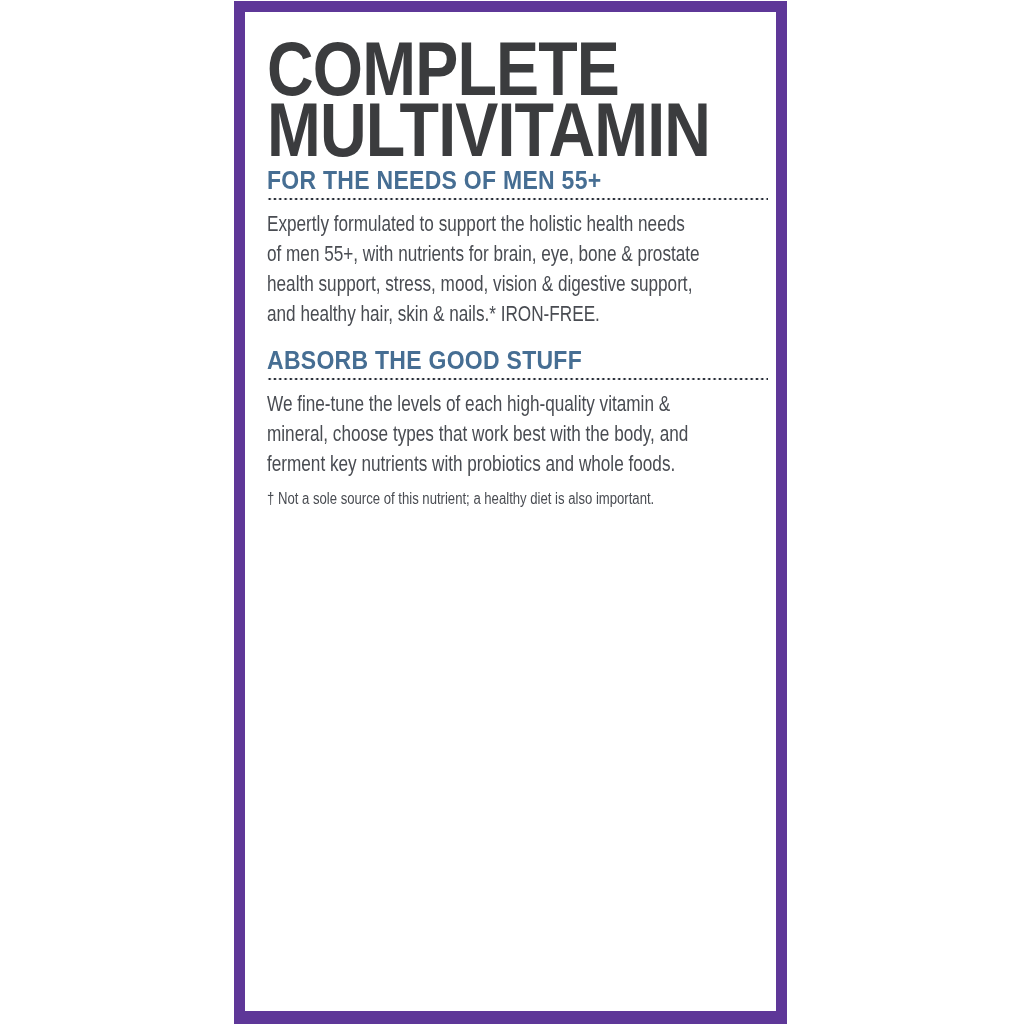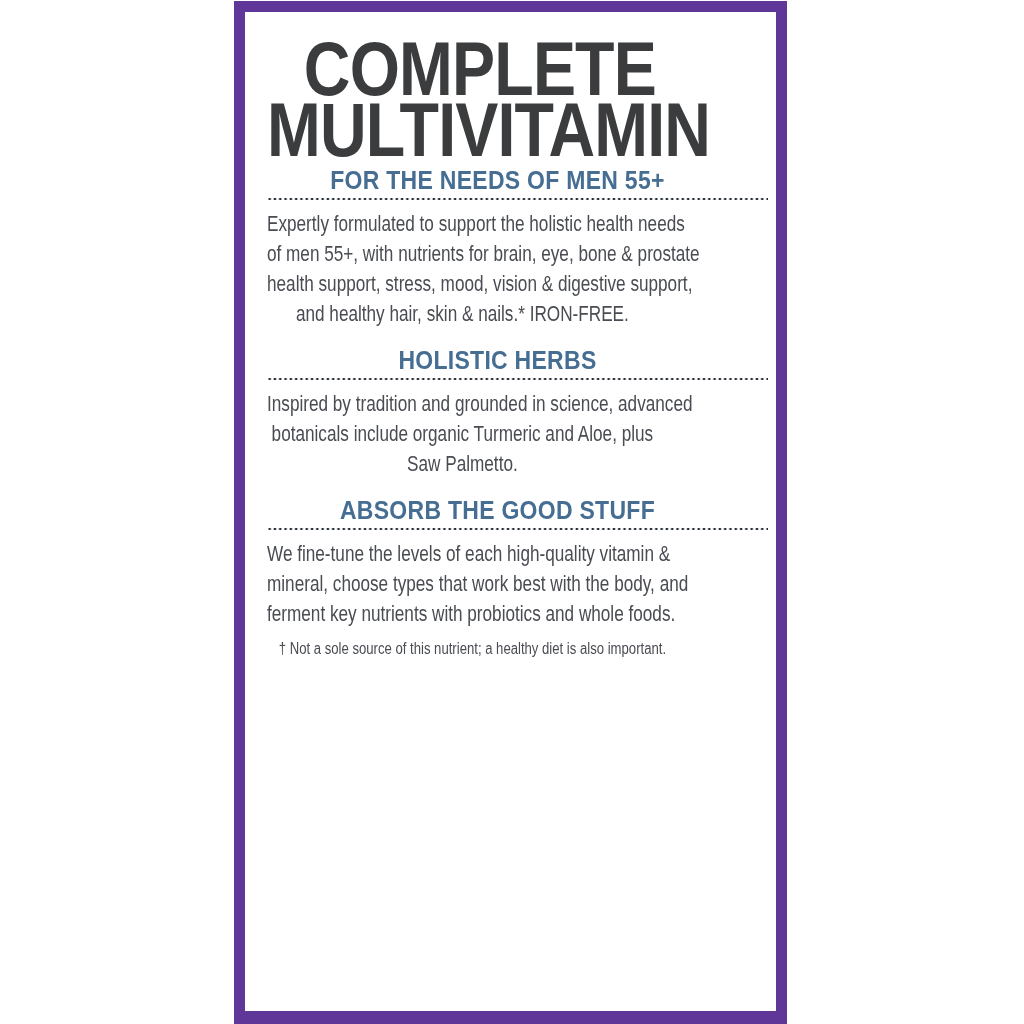--- a/index.html
+++ b/index.html
@@ -6,21 +6,21 @@
     --frame:#5e3798;
     --title:#3b3c3e;
     --heading:#466e93;
     --body:#494c52;
     --dots:#262c36;
     --background:#ffffff;
   }
   *{margin:0;padding:0;box-sizing:border-box;}
   html,body{width:1024px;height:1024px;overflow:hidden;background:var(--background);
     font-family:"Liberation Sans",sans-serif;}
-  .canvas{position:relative;width:893px;height:1024px;background:var(--background);text-align:center;}
+  .canvas{position:relative;width:893px;height:1024px;background:var(--background);}
   .frame{
     position:absolute;left:234px;top:1px;width:553px;height:1024px;
     border:11px solid var(--frame);
     border-bottom-width:14px;
     background:var(--background);
   }
   .content{
     position:relative;height:100%;
     padding:26px 8px 0 22px;
     overflow:hidden;
@@ -80,27 +80,20 @@
         <h2>FOR THE NEEDS OF MEN 55+</h2>
         <div class="rule"></div>
         <p>Expertly formulated to support the holistic health needs
 of men 55+, with nutrients for brain, eye, bone &amp; prostate
 health support, stress, mood, vision &amp; digestive support,
 and healthy hair, skin &amp; nails.* IRON-FREE.</p>
       </div>
 
 
 
-      <div class="sec m4">
-        <h2>HOLISTIC HERBS</h2>
-        <div class="rule"></div>
-        <p>Inspired by tradition and grounded in science, advanced
-botanicals include organic Turmeric and Aloe, plus
-Saw Palmetto.</p>
-      </div>
 
       <div class="sec m5">
         <h2>ABSORB THE GOOD STUFF</h2>
         <div class="rule"></div>
         <p>We fine-tune the levels of each high-quality vitamin &amp;
 mineral, choose types that work best with the body, and
 ferment key nutrients with probiotics and whole foods.</p>
       </div>
 
       <div class="footnote">† Not a sole source of this nutrient; a healthy diet is also important.</div>

